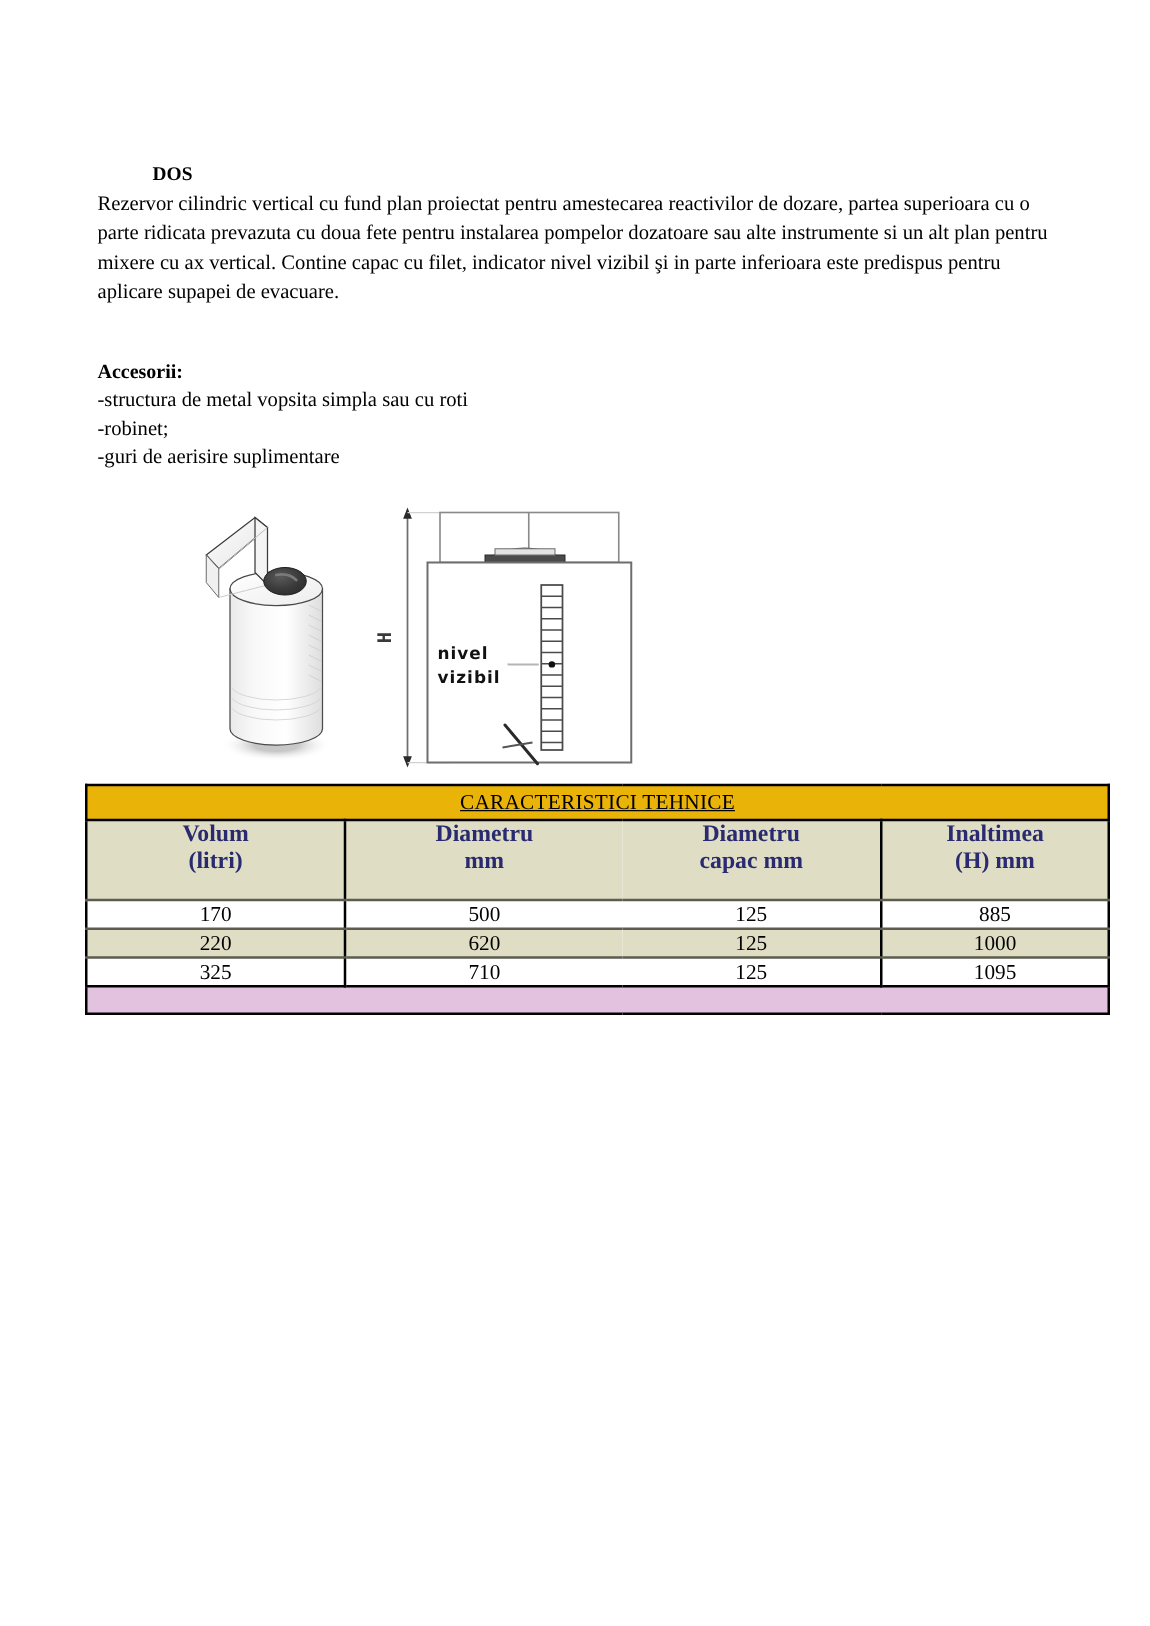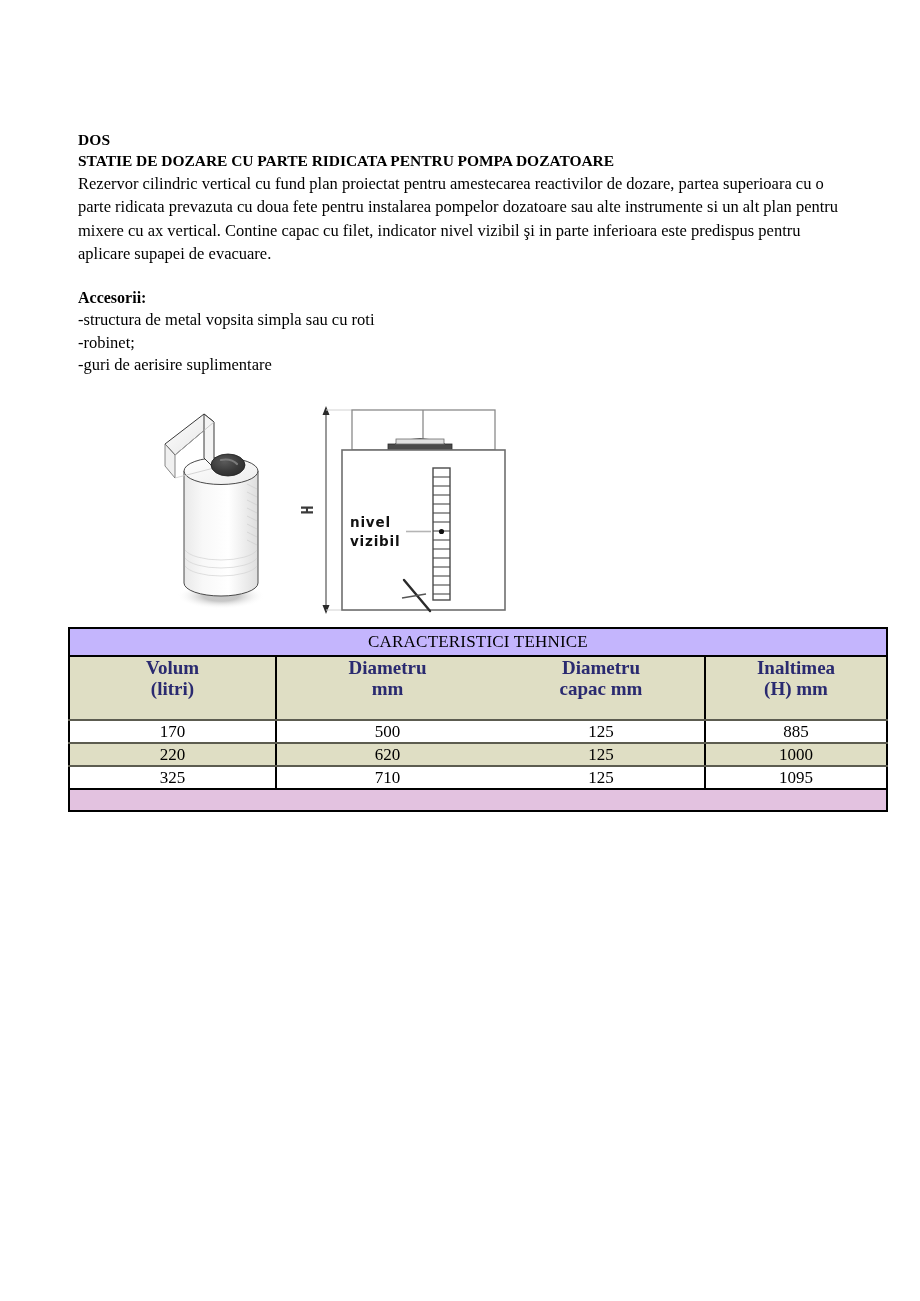--- a/index.html
+++ b/index.html
@@ -29,20 +29,21 @@
     position: absolute;
     left: 78px;
     top: 130px;
     width: 770px;
   }
   .doc-title {
     font-weight: bold;
     font-size: 15.5px;
     line-height: 20px;
     letter-spacing: 0.1px;
+    margin-left: 44px;
   }
   .doc-subtitle {
     font-weight: bold;
     font-size: 15.5px;
     line-height: 21px;
     letter-spacing: -0.05px;
   }
   .doc-paragraph {
     font-size: 16.5px;
     line-height: 23.4px;
@@ -89,26 +90,27 @@
   }
   table.spec td {
     padding: 0;
     margin: 0;
   }
   .caption-row td {
     height: 26px;
     text-align: center;
     vertical-align: middle;
     font-size: 17px;
-    background: #c4b5fd;
+    background: #eab308;
     border-top: 2.5px solid #000;
     border-bottom: 2.5px solid #000;
     border-left: 2.5px solid #000;
     border-right: 2.5px solid #000;
     letter-spacing: 0.2px;
+    text-decoration: underline;
   }
   .head-row td {
     height: 62px;
     background: #dfdec4;
     color: #2a2a70;
     font-weight: bold;
     font-size: 19px;
     line-height: 21px;
     text-align: center;
     vertical-align: top;
@@ -144,21 +146,20 @@
     border-top: none;
   }
 </style>
 </head>
 <body>
 
 <div class="page">
 
   <div class="content">
     <div class="doc-title">DOS</div>
-    <div class="doc-subtitle">STATIE DE DOZARE CU PARTE RIDICATA PENTRU POMPA DOZATOARE</div>
     <div class="doc-paragraph">Rezervor cilindric vertical cu fund plan proiectat pentru amestecarea  reactivilor de dozare, partea superioara cu o parte ridicata prevazuta cu doua fete pentru instalarea pompelor dozatoare sau alte instrumente   si un alt plan pentru mixere cu ax vertical. Contine  capac cu  filet, indicator nivel vizibil şi in parte inferioara este predispus pentru aplicare supapei de evacuare.</div>
   </div>
 
   <div class="accessories">
     <div class="acc-title">Accesorii:</div>
     <div class="acc-item">-structura de metal vopsita simpla sau cu roti</div>
     <div class="acc-item">-robinet;</div>
     <div class="acc-item">-guri de aerisire suplimentare</div>
   </div>
 

